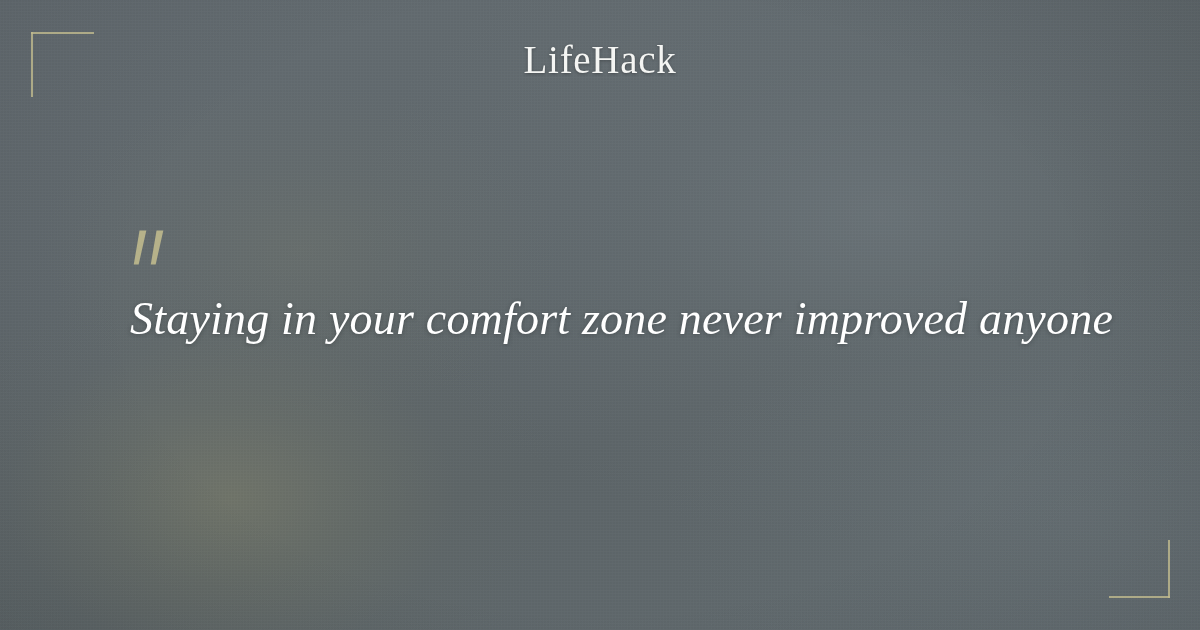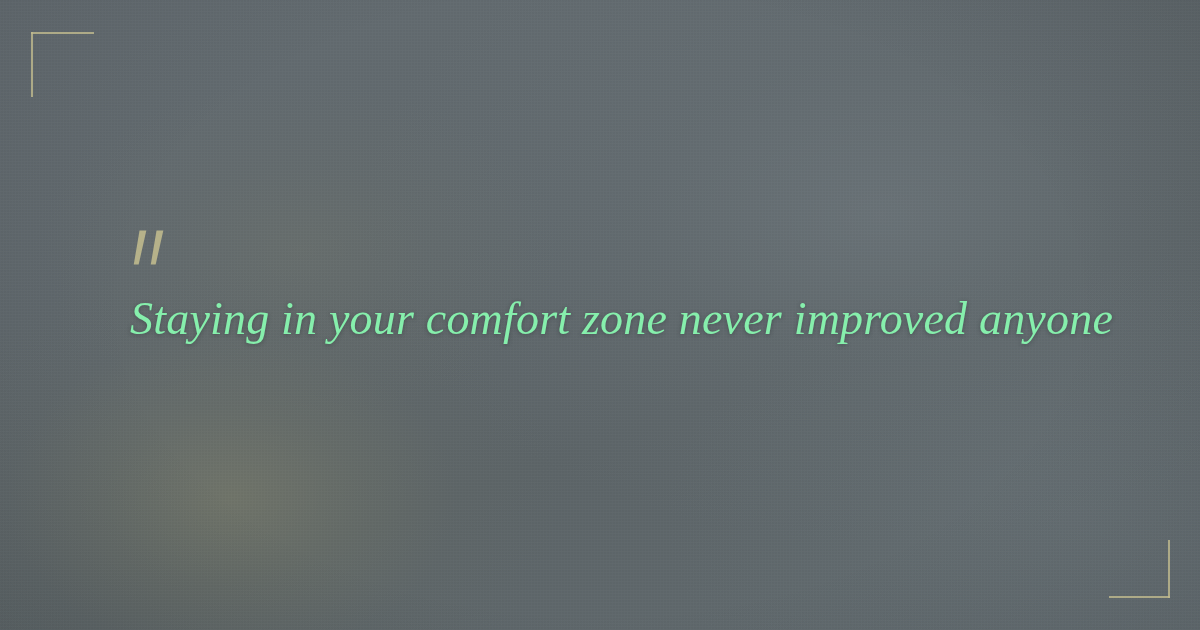--- a/index.html
+++ b/index.html
@@ -126,21 +126,21 @@
   .quote-mark svg { display: block; overflow: visible; }
 
   
   .quote {
     position: absolute;
     left: 0;
     right: 0;
     top: 292px;
     padding: 0 130px;
     text-align: left;
-    color: #86efac;
+    color: #ffffff;
     font-style: italic;
     font-size: 46px;
     line-height: 1.18;
     letter-spacing: .2px;
     white-space: nowrap;
     text-shadow: 0 1px 4px rgba(32,37,39,0.38);
   }
 </style>
 </head>
 <body>
@@ -158,20 +158,21 @@
   <div class="corner corner-tl">
     <span class="h"></span>
     <span class="v"></span>
   </div>
 
   <div class="corner corner-br">
     <span class="h"></span>
     <span class="v"></span>
   </div>
 
+  <div class="brand">LifeHack</div>
 
   <div class="quote-mark">
     <svg width="44" height="42" viewBox="0 0 44 42" aria-hidden="true">
       <path d="M7.6 0.5 L14.4 0.5 L10.9 34.5 L6.0 34.5 Z" fill="#c2bc8e" opacity="0.88" transform="skewX(-7)"></path>
       <path d="M24.6 0.5 L31.4 0.5 L27.9 34.5 L23.0 34.5 Z" fill="#c2bc8e" opacity="0.88" transform="skewX(-7)"></path>
     </svg>
   </div>
 
   <div class="quote">Staying in your comfort zone never improved anyone</div>
 

